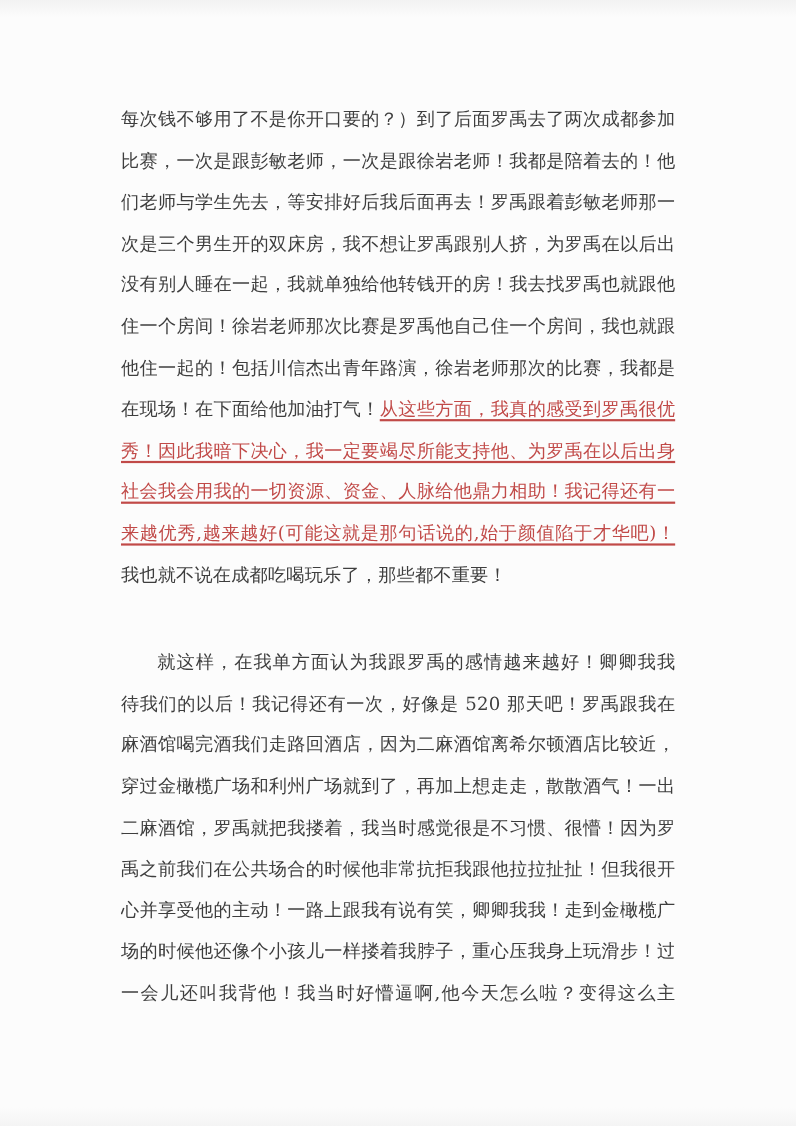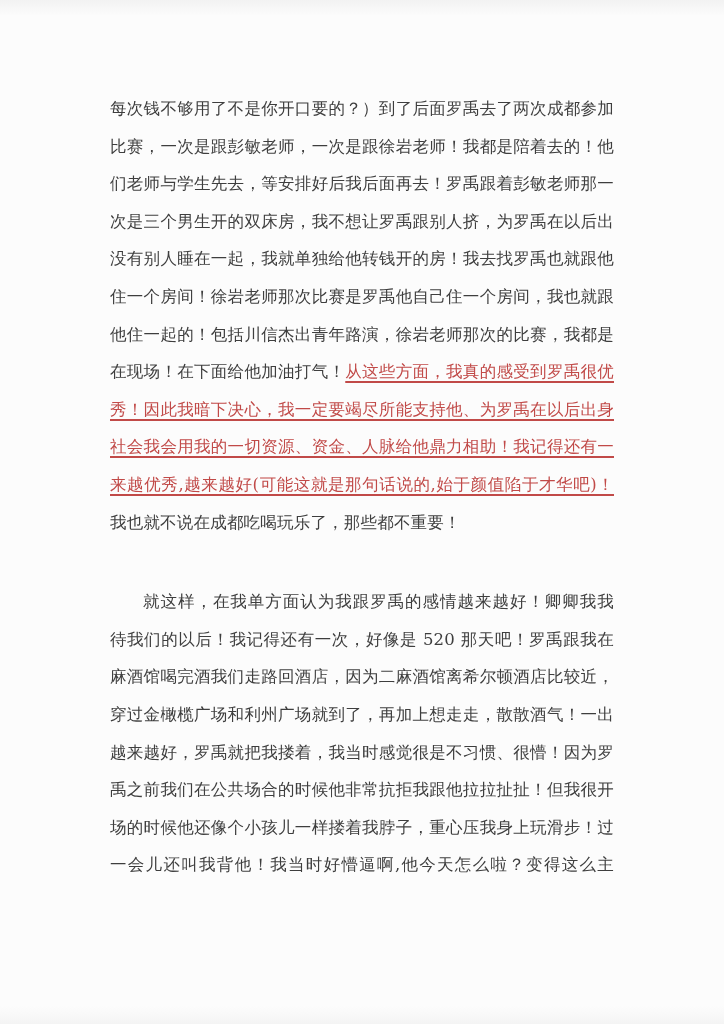--- a/index.html
+++ b/index.html
@@ -73,19 +73,20 @@
         <div class="line"><span class="run red">秀！因此我暗下决心，我一定要竭尽所能支持他、为罗禹在以后出身</span></div>
         <div class="line"><span class="run red">社会我会用我的一切资源、资金、人脉给他鼎力相助！我记得还有一次</span></div>
         <div class="line"><span class="run red">来越优秀,越来越好(可能这就是那句话说的,始于颜值陷于才华吧)！</span></div>
         <div class="line no-fill"><span class="run">我也就不说在成都吃喝玩乐了，那些都不重要！</span></div>
       </div>
       <div class="paragraph">
         <div class="line indent"><span class="run">就这样，在我单方面认为我跟罗禹的感情越来越好！卿卿我我</span></div>
         <div class="line"><span class="run">待我们的以后！我记得还有一次，好像是 520 那天吧！罗禹跟我在二</span></div>
         <div class="line"><span class="run">麻酒馆喝完酒我们走路回酒店，因为二麻酒馆离希尔顿酒店比较近，</span></div>
         <div class="line"><span class="run">穿过金橄榄广场和利州广场就到了，再加上想走走，散散酒气！一出</span></div>
-        <div class="line"><span class="run">越来越好，罗禹就把我搂着，我当时感觉很是不习惯、很懵！因为罗</span></div>
+        <div class="line"><span class="run">二麻酒馆，罗禹就把我搂着，我当时感觉很是不习惯、很懵！因为罗</span></div>
         <div class="line"><span class="run">禹之前我们在公共场合的时候他非常抗拒我跟他拉拉扯扯！但我很开</span></div>
+        <div class="line"><span class="run">心并享受他的主动！一路上跟我有说有笑，卿卿我我！走到金橄榄广</span></div>
         <div class="line"><span class="run">场的时候他还像个小孩儿一样搂着我脖子，重心压我身上玩滑步！过</span></div>
         <div class="line"><span class="run">一会儿还叫我背他！我当时好懵逼啊,他今天怎么啦？变得这么主动！</span></div>
       </div>
     </div>
 </div>
 
 </body></html>

